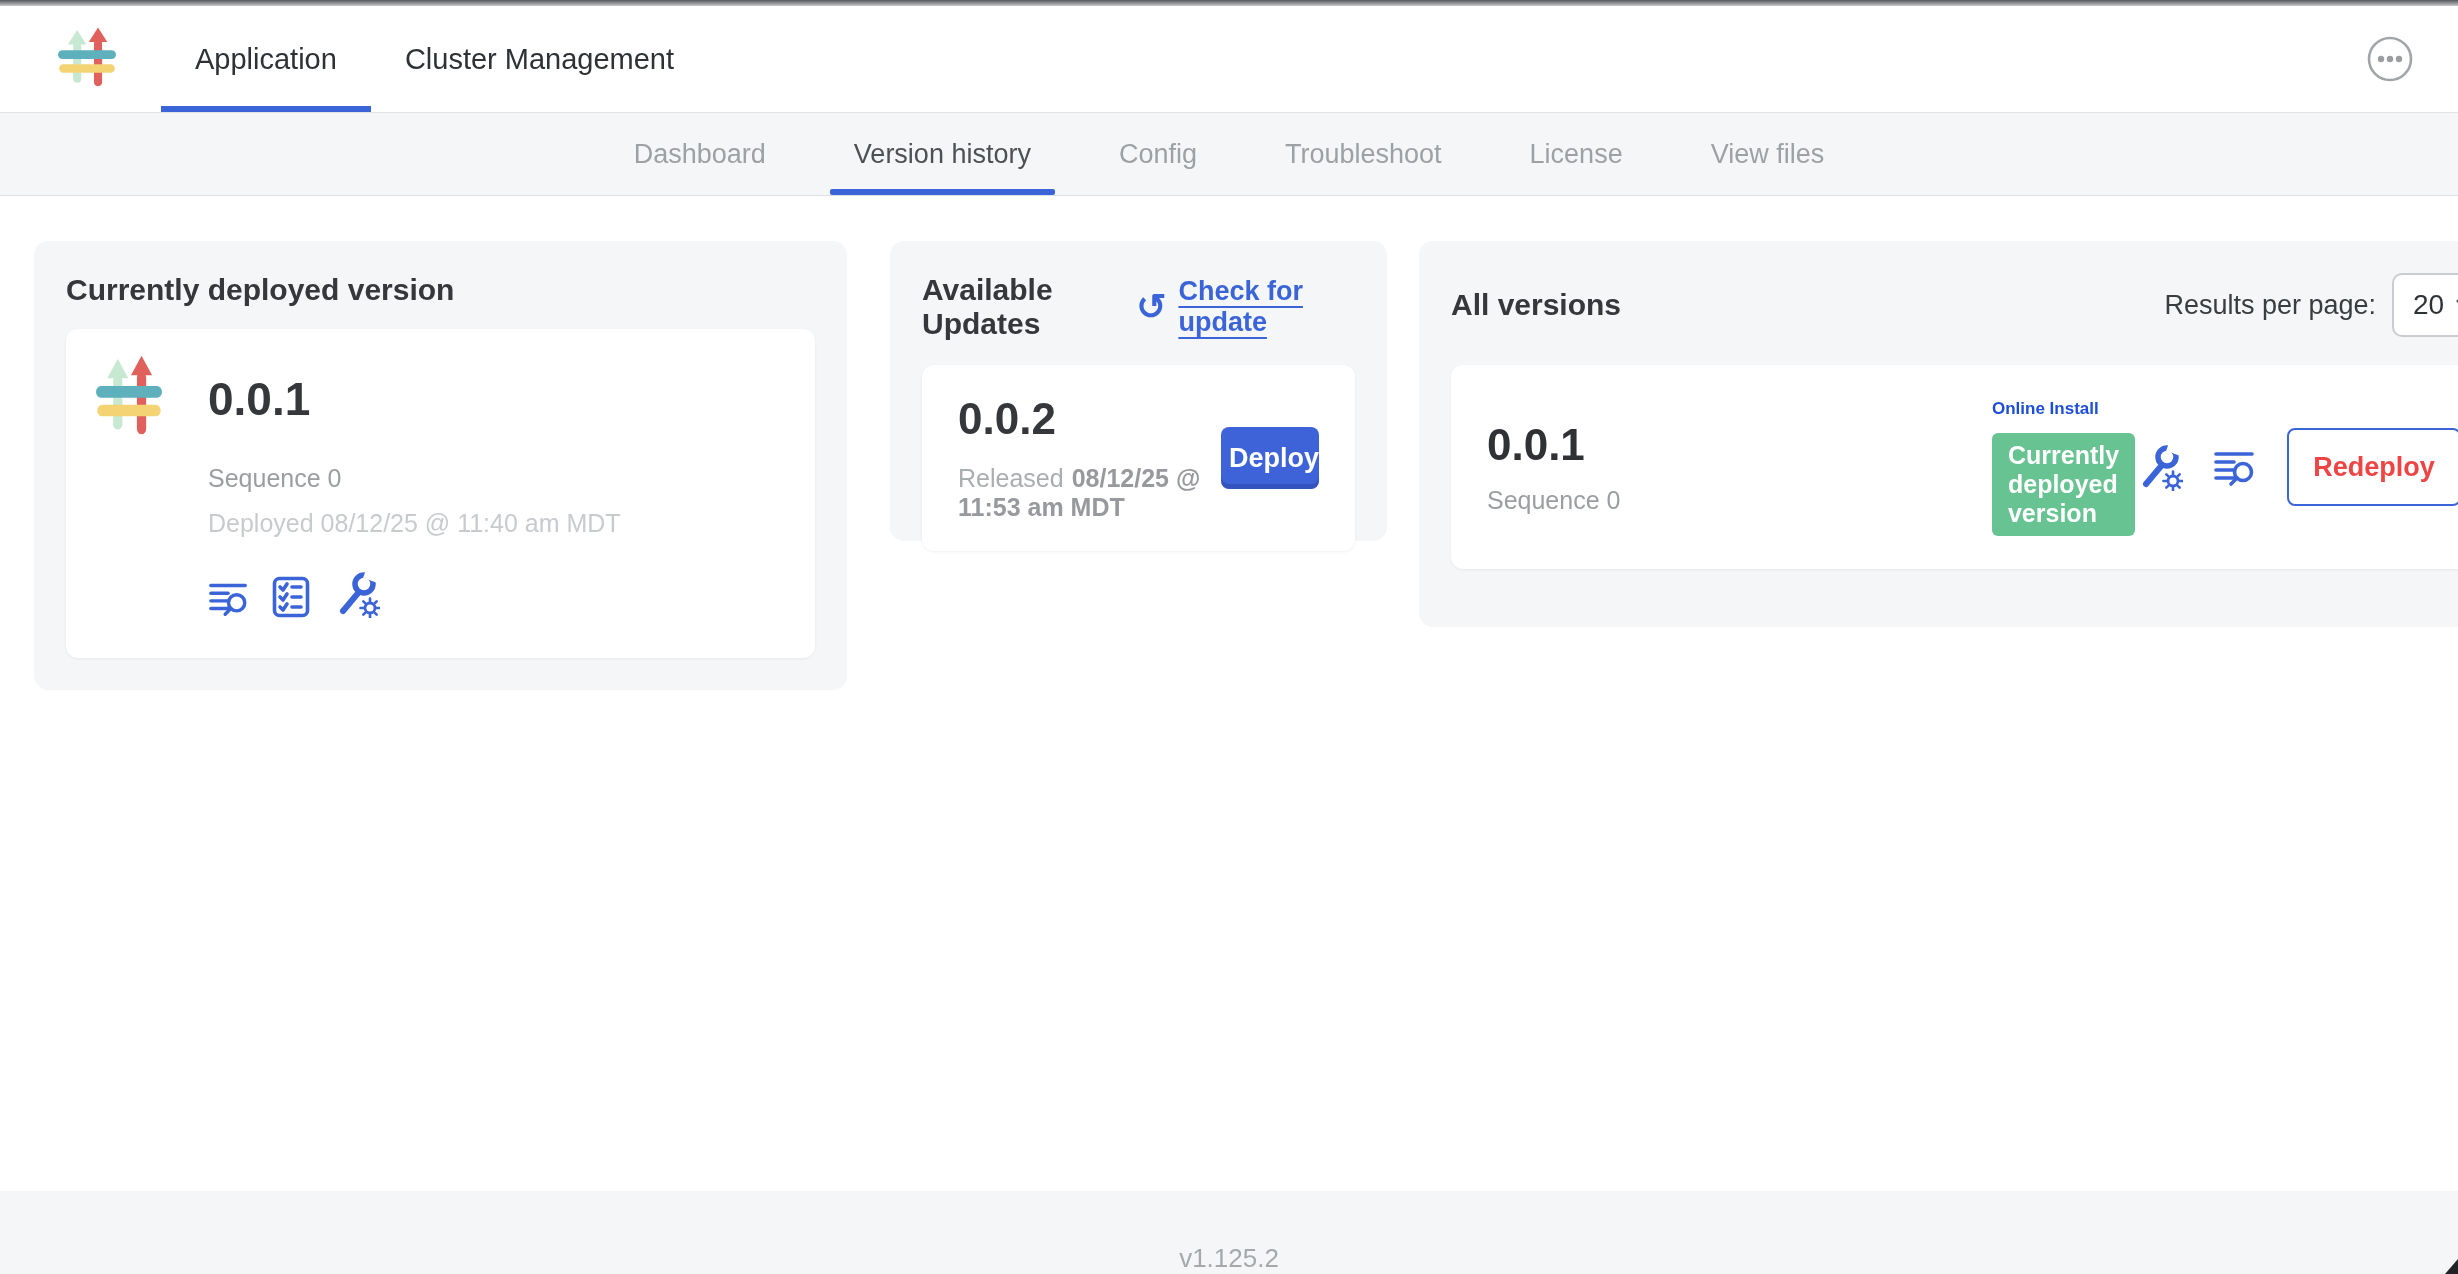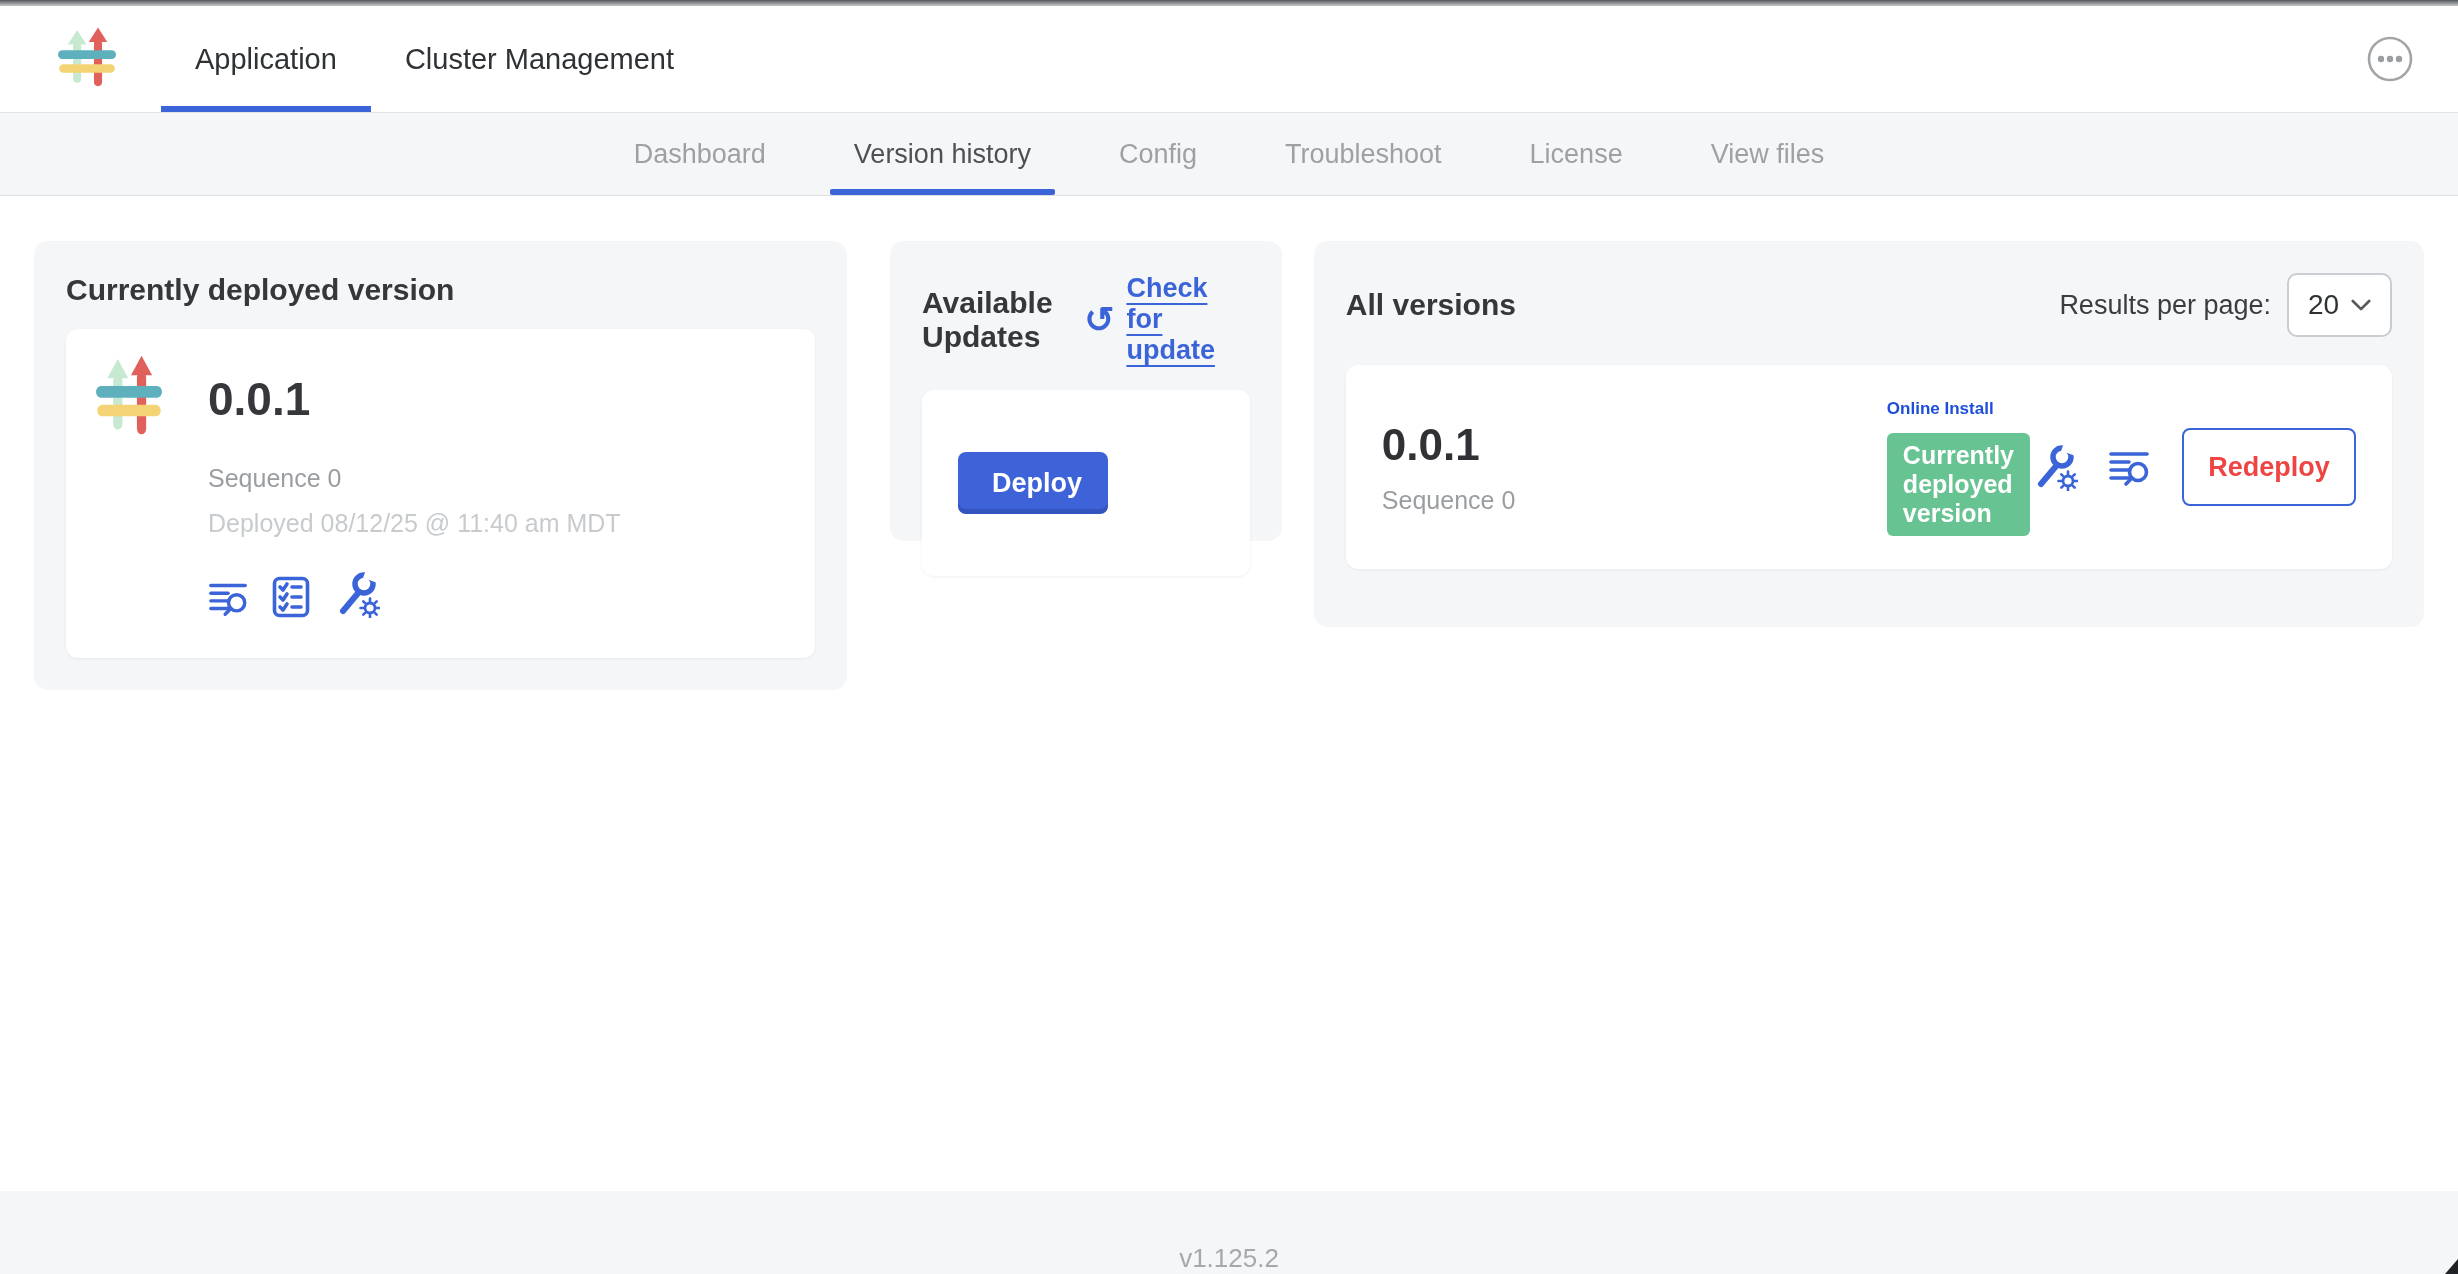--- a/index.html
+++ b/index.html
@@ -273,20 +273,26 @@
 
     <section class="card updates-card">
       <div class="card-head">
         <div class="card-title">Available Updates</div>
         <div class="check-link">
           <span class="refresh-glyph">↺</span>
           <span class="check-link-text">Check for update</span>
         </div>
       </div>
       <div class="inner-card">
+        <div>
+          <div class="upd-version">0.0.2</div>
+          <div class="upd-released">
+            <span>Released</span><b>08/12/25 @ 11:53 am MDT</b>
+          </div>
+        </div>
         <button class="btn-primary">Deploy</button>
       </div>
     </section>
 
     <section class="card versions-card">
       <div class="card-head">
         <div class="card-title">All versions</div>
         <div class="rpp-group">
           <span class="rpp-label">Results per page:</span>
           <div class="rpp-select">

